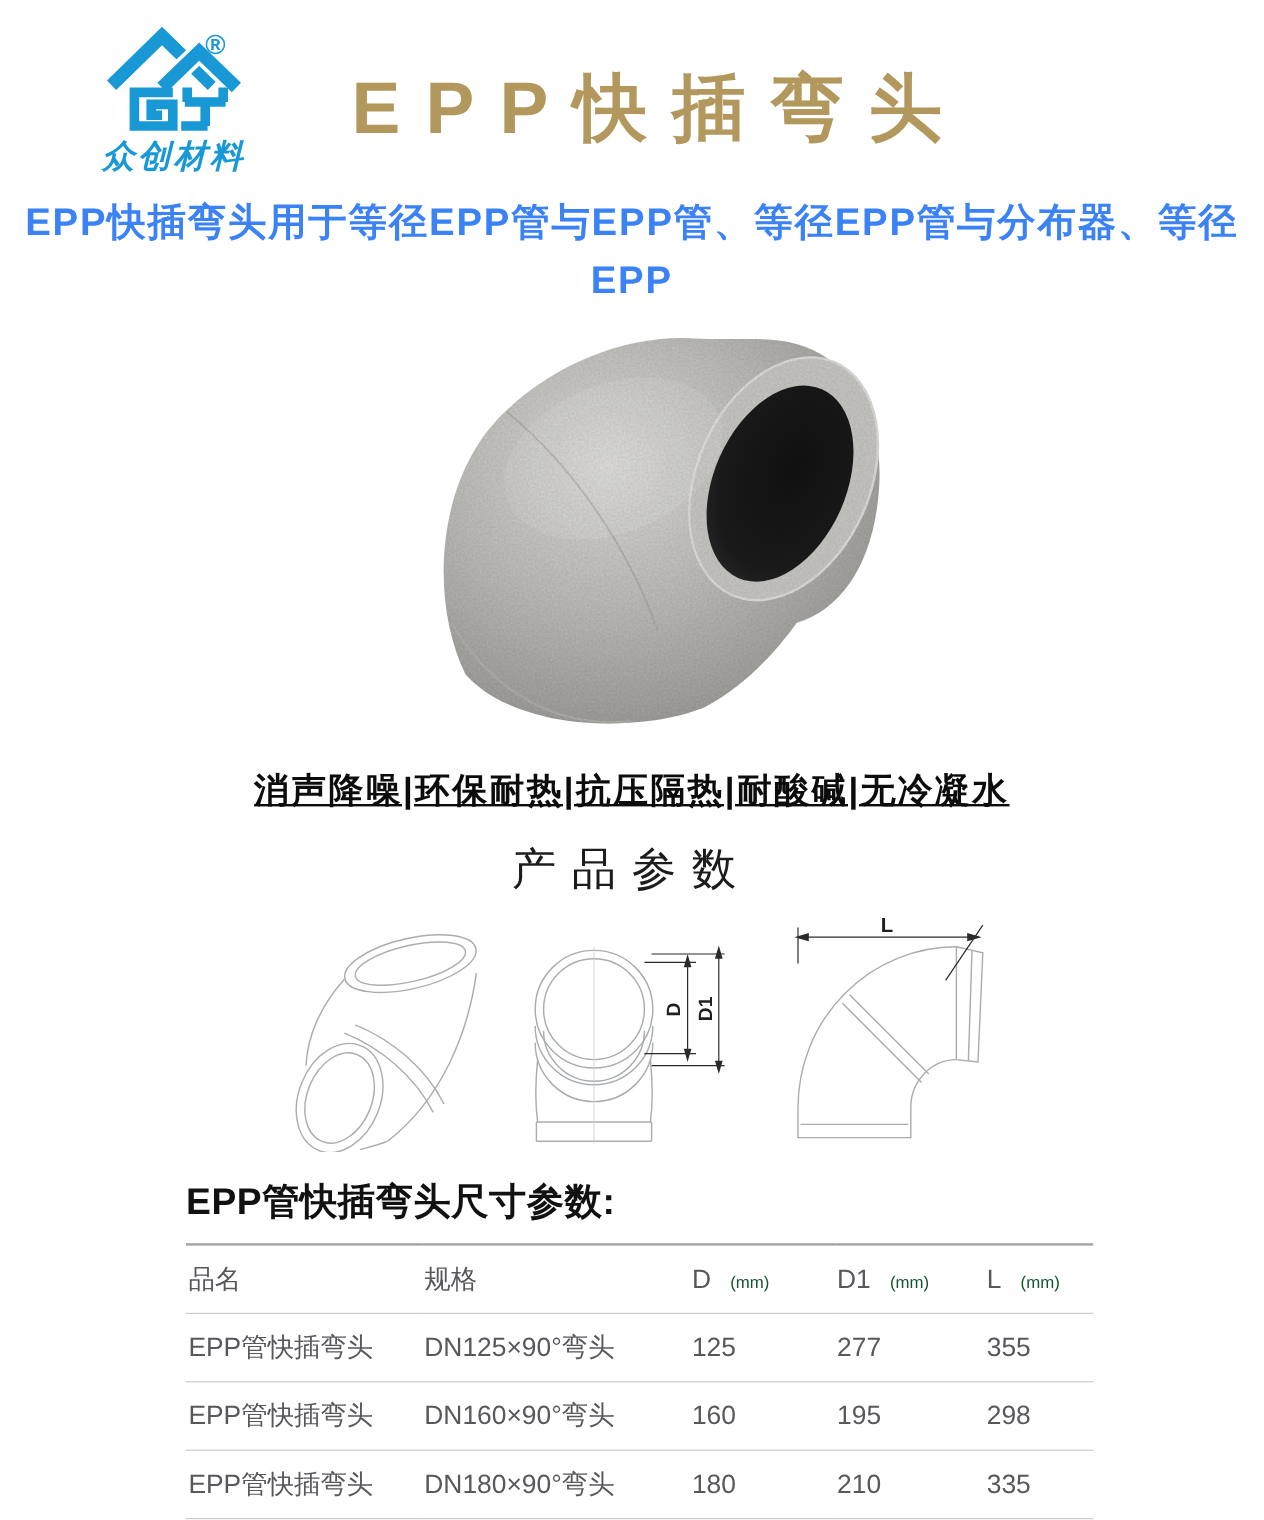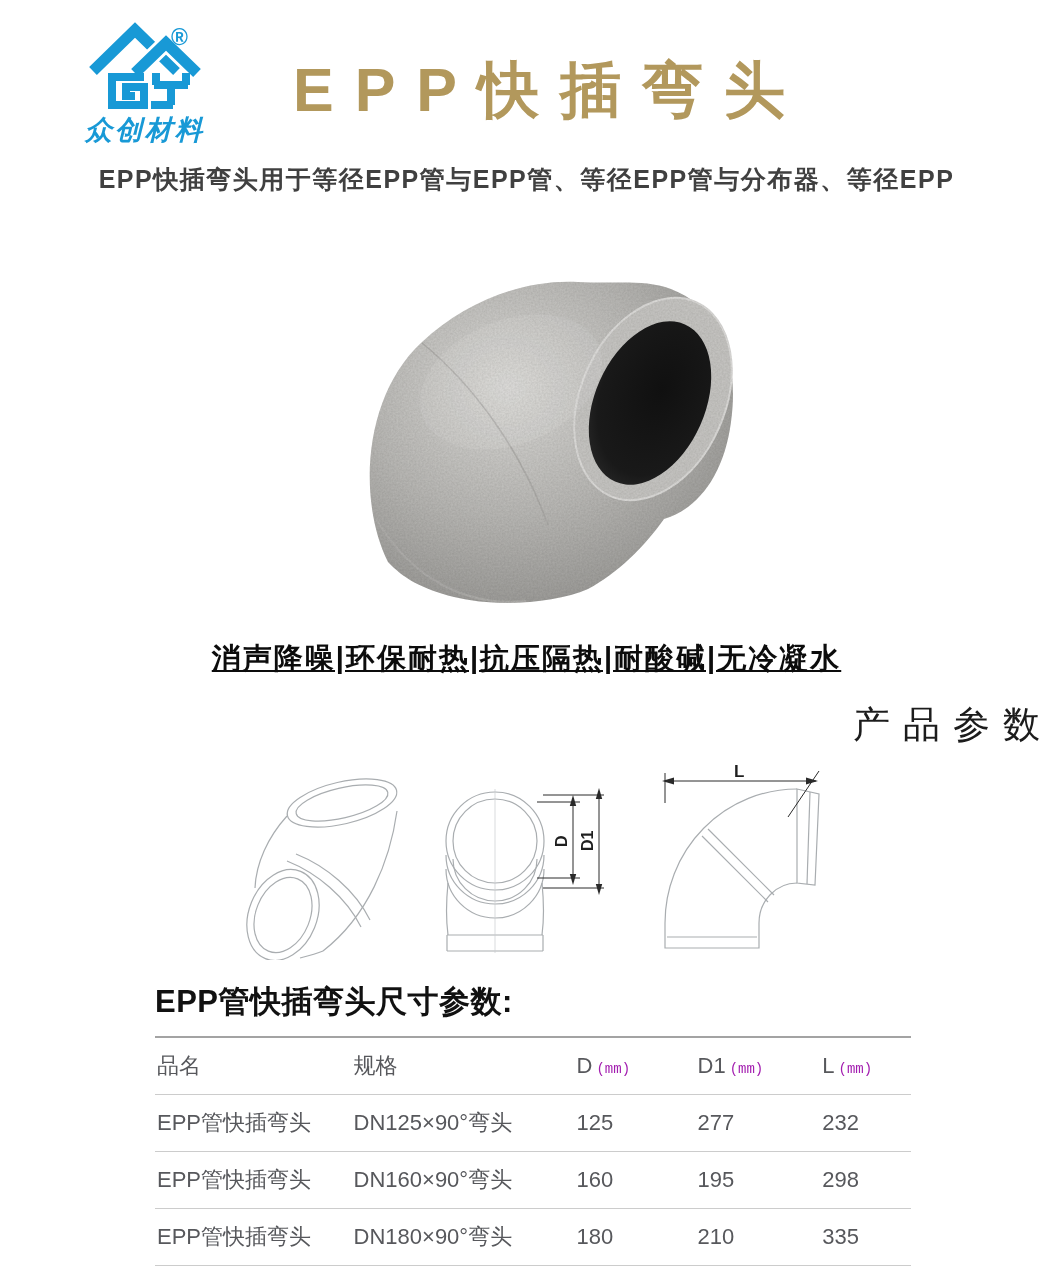--- a/index.html
+++ b/index.html
@@ -25,36 +25,36 @@
 
   
   .main-title {
     position:absolute; top:50px; left:0; width:100%;
     padding-left:46px; text-align:center;
     font-size:61px; font-weight:600; letter-spacing:21px;
     color:#b2985c; white-space:nowrap;
   }
   .intro {
     position:absolute; top:161px; left:0; width:100%;
-    text-align:center; font-size:25px; font-weight:700;
-    letter-spacing:1.5px; color:#404040; line-height:1.5;
+    text-align:center; font-size:32px; font-weight:700;
+    letter-spacing:1.5px; color:#3b82f6; line-height:1.5;
   }
 
   
   .photo-wrap { position:absolute; top:257px; left:50%; margin-left:-201px; }
 
   
   .features {
     position:absolute; top:639px; left:0; width:100%;
     text-align:center; font-size:29px; font-weight:700;
     letter-spacing:2px; color:#0c0c0c;text-decoration:underline;
   }
   .section-title {
     position:absolute; top:700px; left:0; width:100%;
-    text-align:right; font-size:37px; font-weight:400;
+    text-align:center; font-size:37px; font-weight:400;
     letter-spacing:13px; color:#1c1c1c;
   }
 
   
   .drawings { position:absolute; top:765px; left:240px; display:flex; align-items:flex-start; }
   .drawing-iso   { margin-top:5px;  margin-right:34px; }
   .drawing-front { margin-top:20px; margin-right:56px; }
   .drawing-side  { margin-top:0; }
   .dim-label { font-family:"Liberation Sans",sans-serif; font-weight:700; fill:#1f1f1f; }
 
@@ -71,21 +71,21 @@
   table.spec col.c1 { width:26%; }
   table.spec col.c2 { width:29.5%; }
   table.spec col.c3 { width:16%; }
   table.spec col.c4 { width:16.5%; }
   table.spec col.c5 { width:12%; }
   table.spec th, table.spec td {
     text-align:left; font-weight:400; color:#57585c;
     padding:13px 0 13px 2px; white-space:nowrap;
   }
   table.spec th { font-size:22px; border-bottom:1px solid #cccccc; }
-  table.spec th .unit { font-size:14px; color:#a21caf; margin-left:4px;font-family:Liberation Mono, monospace; }
+  table.spec th .unit { font-size:14px; color:#14532d; margin-left:16px; }
   table.spec td { font-size:22px; border-bottom:1px solid #cccccc; }
   table.spec tr:last-child td { border-bottom:1px solid #cccccc; }
 </style>
 </head>
 <body>
 
 <div class="page">
 
   <div class="logo">
     <svg class="logo-mark" width="132" height="94" viewBox="0 0 132 94" xmlns="http://www.w3.org/2000/svg">
@@ -242,21 +242,21 @@
           <th>
             <span>L</span><span class="unit">(mm)</span></th>
         </tr>
       </thead>
       <tbody>
         <tr>
           <td>EPP管快插弯头</td>
           <td>DN125×90°弯头</td>
           <td>125</td>
           <td>277</td>
-          <td>232</td>
+          <td>355</td>
         </tr>
         <tr>
           <td>EPP管快插弯头</td>
           <td>DN160×90°弯头</td>
           <td>160</td>
           <td>195</td>
           <td>298</td>
         </tr>
         <tr>
           <td>EPP管快插弯头</td>

